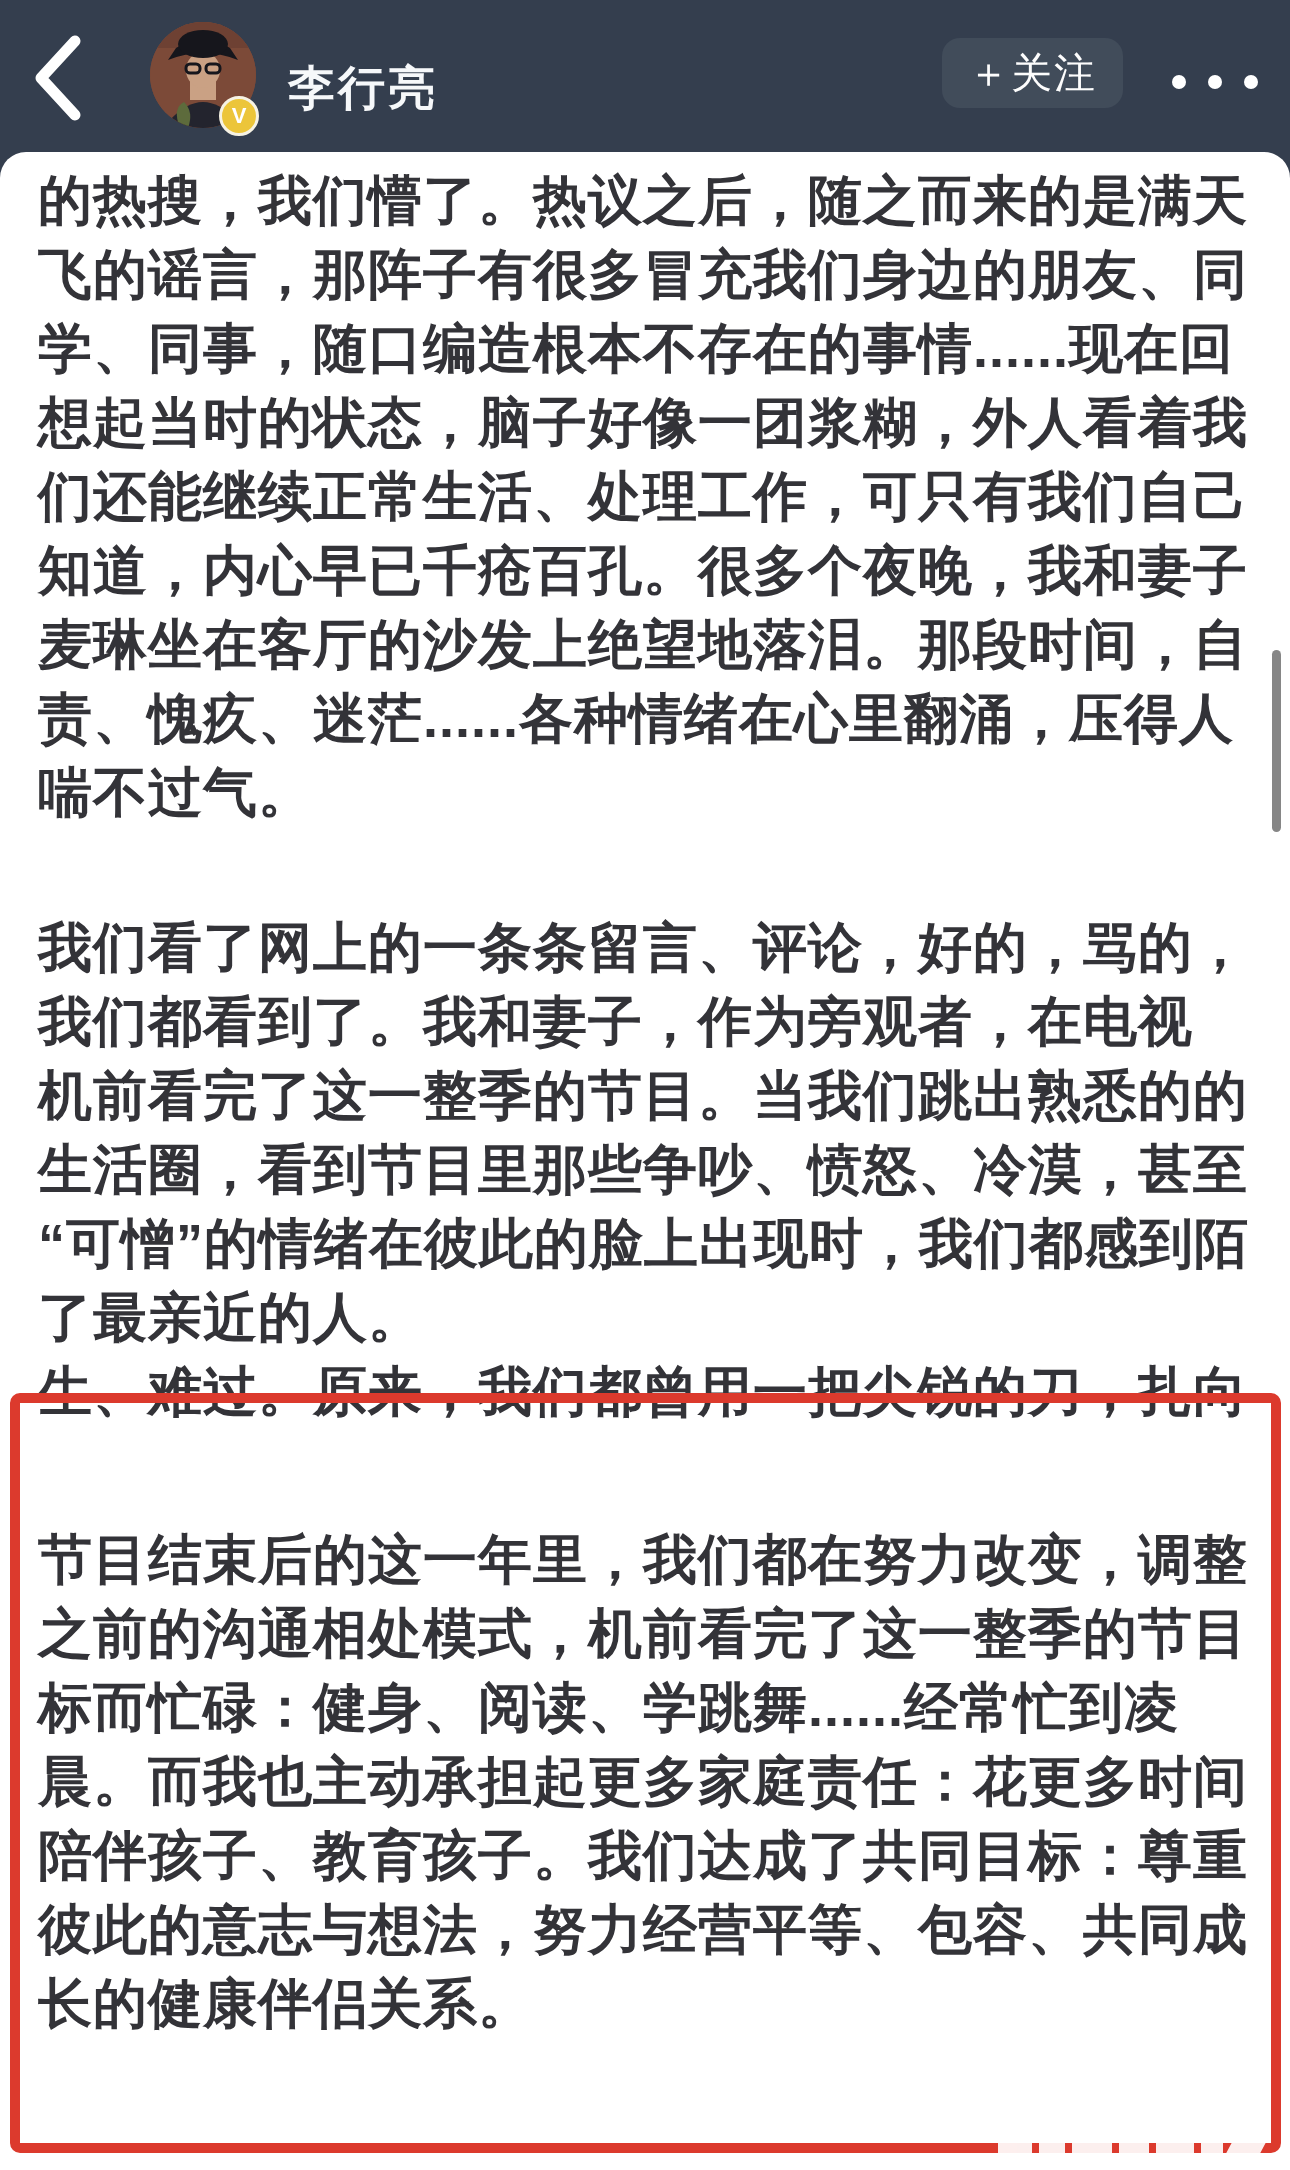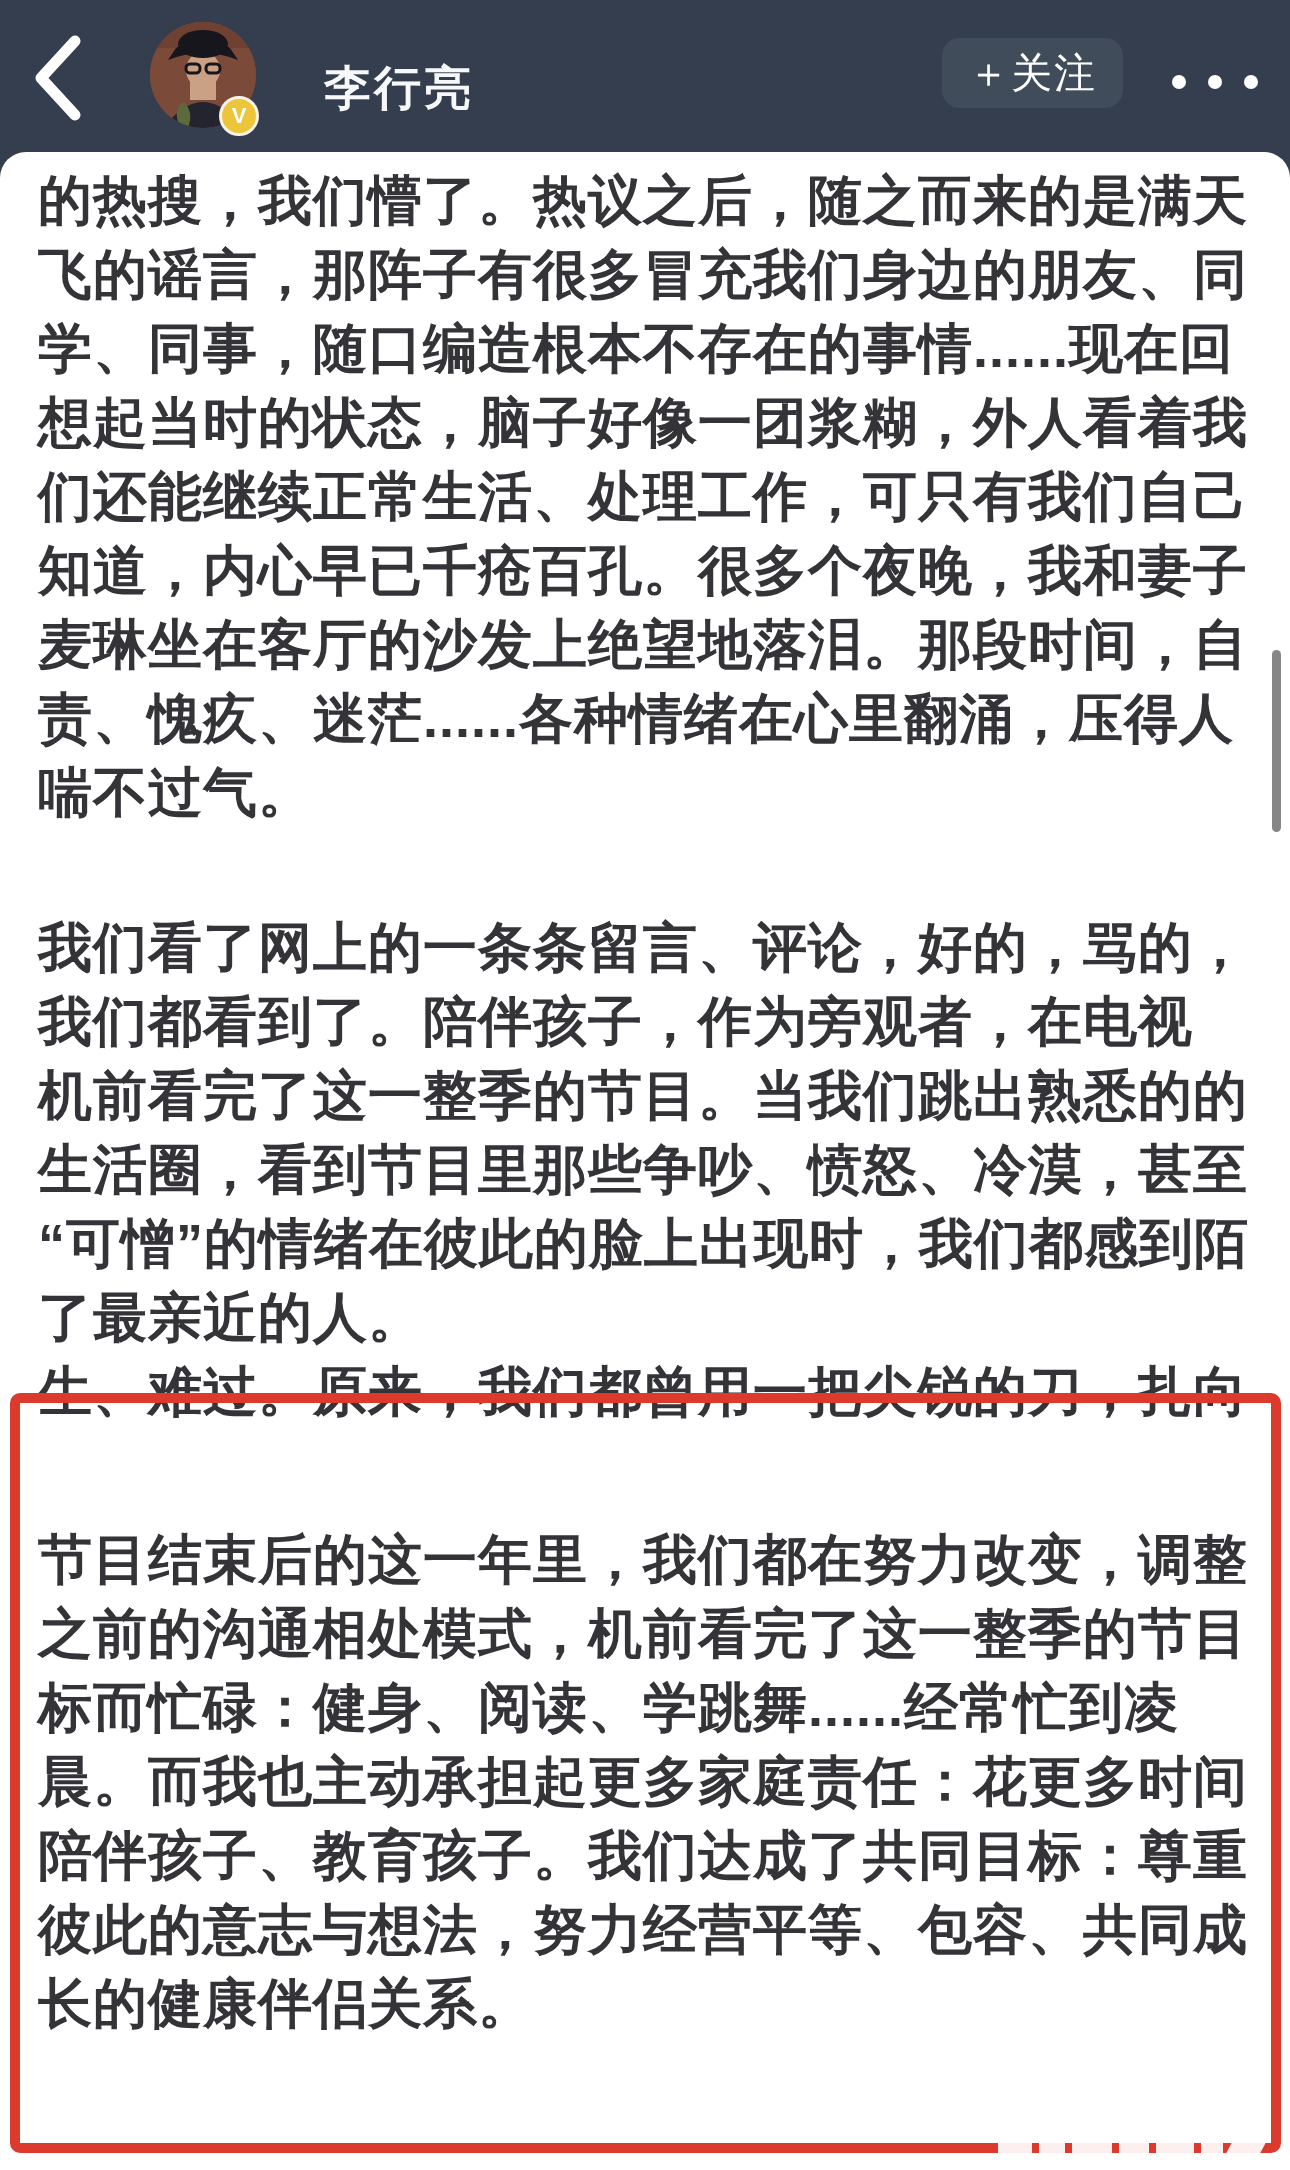--- a/index.html
+++ b/index.html
@@ -8,21 +8,21 @@
     background:#343e4e;
     font-family:"Liberation Sans","DejaVu Sans",sans-serif;
   }
   
   .nav-header{position:absolute;left:0;top:0;width:1290px;height:152px;background:#343e4e;}
   .back-btn{position:absolute;left:22px;top:30px;width:70px;height:95px;display:flex;align-items:center;justify-content:center;background:none;border:none;padding:0;cursor:pointer;}
   .avatar{position:absolute;left:150px;top:22px;width:106px;height:106px;border-radius:50%;overflow:hidden;background:#7a4a3a;cursor:pointer;}
   .v-badge{position:absolute;left:219px;top:96px;width:40px;height:40px;border-radius:50%;
     background:#ecc53a;border:3px solid #f6f2e4;box-sizing:border-box;
     color:#fff;font-size:22px;font-weight:bold;display:flex;align-items:center;justify-content:center;}
-  .user-name{position:absolute;left:288px;top:57px;color:#f6f8fa;font-size:47px;font-weight:bold;letter-spacing:3px;margin-left:36px;}
+  .user-name{position:absolute;left:288px;top:57px;color:#f6f8fa;font-size:47px;font-weight:bold;letter-spacing:3px;}
   .follow-btn{position:absolute;left:942px;top:38px;width:181px;height:70px;border:none;border-radius:18px;
     background:#414c5a;color:#fdfdfd;font-size:41px;display:flex;align-items:center;justify-content:center;
     font-family:inherit;letter-spacing:2px;cursor:pointer;}
   .more-btn{position:absolute;left:1172px;top:60px;width:86px;height:44px;background:none;border:none;
     display:flex;align-items:center;justify-content:space-between;padding:0;cursor:pointer;}
   .more-btn i{width:14px;height:14px;border-radius:50%;background:#fff;display:block;}
   
   .article-card{position:absolute;left:0;top:152px;width:1290px;height:2018px;background:#ffffff;
     border-radius:26px 26px 0 0;box-sizing:border-box;padding:11px 38px 0 38px;}
   .para{margin:0;}
@@ -92,21 +92,21 @@
         <div class="line">学、同事，随口编造根本不存在的事情......现在回</div>
         <div class="line">想起当时的状态，脑子好像一团浆糊，外人看着我</div>
         <div class="line">们还能继续正常生活、处理工作，可只有我们自己</div>
         <div class="line">知道，内心早已千疮百孔。很多个夜晚，我和妻子</div>
         <div class="line">麦琳坐在客厅的沙发上绝望地落泪。那段时间，自</div>
         <div class="line">责、愧疚、迷茫......各种情绪在心里翻涌，压得人</div>
         <div class="line">喘不过气。</div>
       </div>
       <div class="para">
         <div class="line">我们看了网上的一条条留言、评论，好的，骂的，</div>
-        <div class="line">我们都看到了。陪伴孩子，作为旁观者，在电视</div>
+        <div class="line">我们都看到了。我和妻子，作为旁观者，在电视</div>
         <div class="line">机前看完了这一整季的节目。当我们跳出熟悉的的</div>
         <div class="line">生活圈，看到节目里那些争吵、愤怒、冷漠，甚至</div>
         <div class="line">“可憎”的情绪在彼此的脸上出现时，我们都感到陌</div>
         <div class="line">了最亲近的人。</div>
         <div class="line">生、难过。原来，我们都曾用一把尖锐的刀，扎向</div>
       </div>
       <div class="para">
         <div class="line">节目结束后的这一年里，我们都在努力改变，调整</div>
         <div class="line">之前的沟通相处模式，机前看完了这一整季的节目</div>
         <div class="line">标而忙碌：健身、阅读、学跳舞......经常忙到凌</div>

